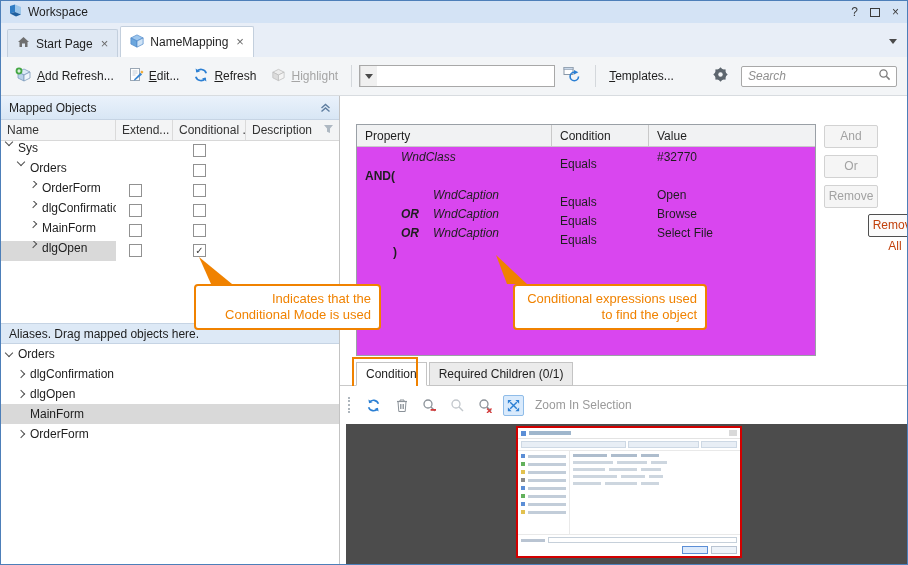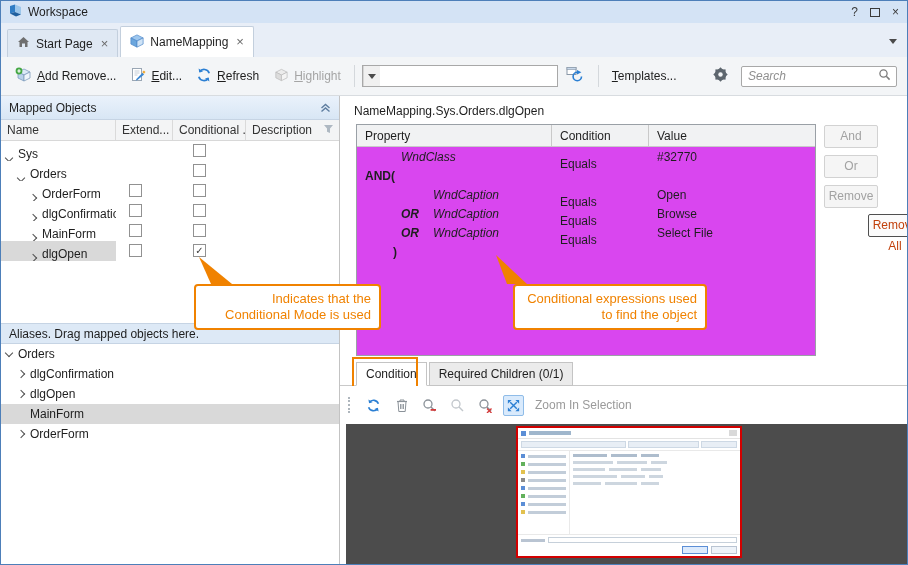--- a/index.html
+++ b/index.html
@@ -52,21 +52,21 @@
               display:flex; align-items:center; padding:0 8px; }
   .collapse-ic { margin-left:auto; display:flex; }
   .grid-hd { position:absolute; left:0; top:24px; right:0; height:21px; background:#f3f4f5;
              border-bottom:1px solid #d8d8d8; display:flex; color:#333; }
   .gh { padding:3px 0 0 6px; border-right:1px solid #dadada; height:100%; overflow:hidden; white-space:nowrap; }
   .gh.namec { width:115px; } .gh.extc { width:57px; } .gh.condc { width:73px; }
   .gh.descc { flex:1; border-right:none; display:flex; align-items:center; justify-content:space-between;
               padding:0 5px 0 6px; }
   .m-rows { position:absolute; left:0; top:45px; right:0; }
   .trow { height:20px; display:flex; align-items:center; position:relative; white-space:nowrap; }
-  .name-cell { flex:0 0 115px; width:115px; height:100%; display:flex; align-items:flex-end; overflow:hidden; }
+  .name-cell { flex:0 0 115px; width:115px; height:100%; display:flex; align-items:flex-start; overflow:hidden; }
   .ind0 .name-cell { padding-left:5px; } .ind1 .name-cell { padding-left:17px; } .ind2 .name-cell { padding-left:29px; }
   .trow.sel .name-cell { background:#d9d9d9; }
   .chev { flex:0 0 auto; width:6px; height:6px; border-right:1.3px solid #4f4f4f; border-bottom:1.3px solid #4f4f4f;
           display:inline-block; margin-right:6px; }
   .chev[data-dir="down"] { transform:rotate(45deg); margin-top:-2px; }
   .chev[data-dir="right"] { transform:rotate(-45deg); }
   .chev[data-dir=""] { visibility:hidden; }
   .cb { position:absolute; top:3px; width:13px; height:13px; border:1px solid #919191; background:#fff;
         font-size:10px; line-height:11px; text-align:center; color:#3c3c3c; }
   .cb.ext { left:128px; } .cb.cond { left:192px; }
@@ -196,21 +196,21 @@
     <div class="tbtn">
       <span>
         <svg width="17" height="16" viewBox="0 0 17 16">
             <path d="M9 2 L15 5 L9 8 L3 5 Z" fill="#dbe9f7" stroke="#7d9cbc" stroke-width=".8"></path>
             <path d="M3 5 L9 8 V14 L3 11 Z" fill="#b9d2ea" stroke="#7d9cbc" stroke-width=".8"></path>
             <path d="M15 5 L9 8 V14 L15 11 Z" fill="#eef5fb" stroke="#7d9cbc" stroke-width=".8"></path>
             <circle cx="4" cy="4" r="3.4" fill="#45a845"></circle>
             <path d="M4 2.3 V5.7 M2.3 4 H5.7" stroke="#fff" stroke-width="1.2"></path>
           </svg>
       </span>
-      <span class="lbl">Add Remove...</span>
+      <span class="lbl">Add Refresh...</span>
     </div>
     <div class="tbtn">
       <span>
         <svg width="16" height="16" viewBox="0 0 16 16">
             <rect x="2.5" y="1.5" width="9" height="12" fill="#fff" stroke="#9aa7b5"></rect>
             <path d="M4.5 4 h5 M4.5 6 h5 M4.5 8 h3" stroke="#c3ccd6"></path>
             <path d="M7.5 13 L5.8 13.6 L6.4 11.9 L12.5 5.8 L14.1 7.4 Z" fill="#3b87d2"></path>
             <rect x="12.8" y="3.9" width="2.3" height="2.3" transform="rotate(45 13.9 5)" fill="#f0a830"></rect>
           </svg>
       </span>
@@ -372,21 +372,20 @@
         <span>MainForm</span>
       </div>
       <div class="arow ind1">
         <span class="chev" data-dir="right"></span>
         <span>OrderForm</span>
       </div>
     </div>
   </div>
 
   <div class="right-panel">
-    <div class="obj-title">NameMapping.Sys.Orders.dlgOpen</div>
 
     <div class="prop-grid">
       <div class="pg-hd">
         <span class="hc hc1">Property</span>
         <span class="hc hc2">Condition</span>
         <span class="hc hc3">Value</span>
       </div>
       <div class="pg-row">
         <span class="p pl44">
             <span>WndClass</span>

